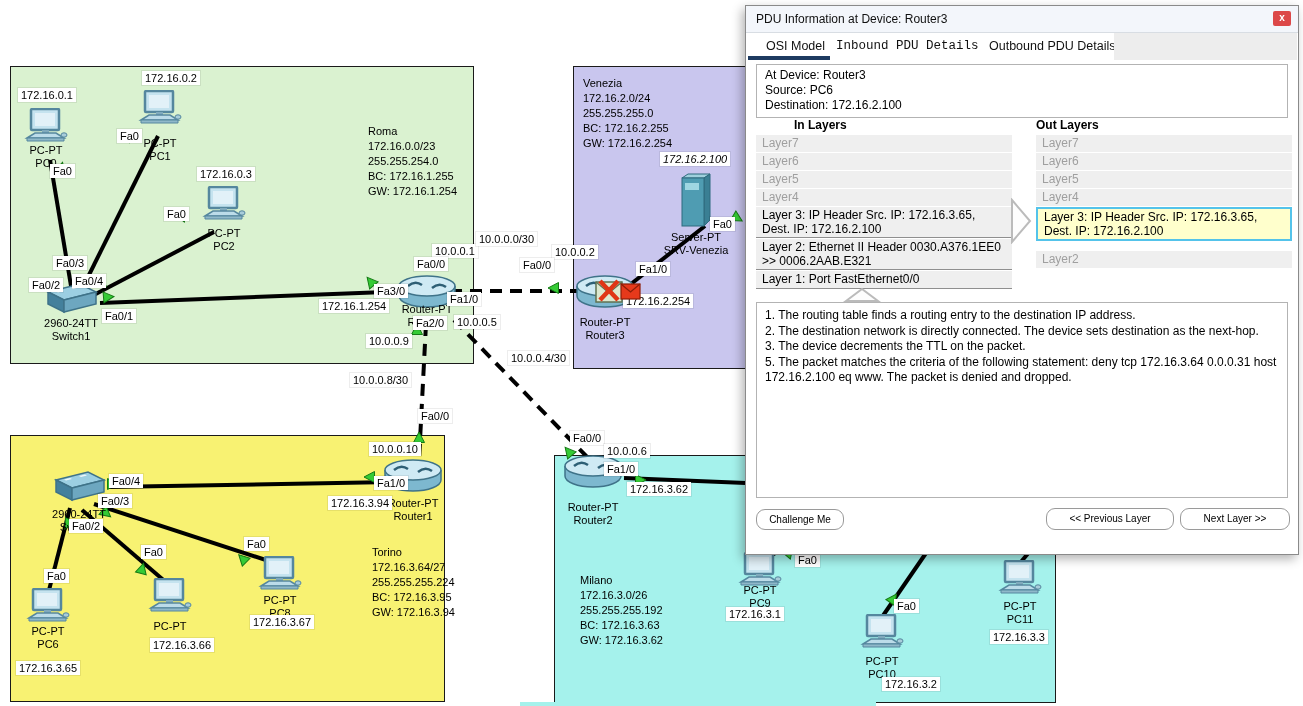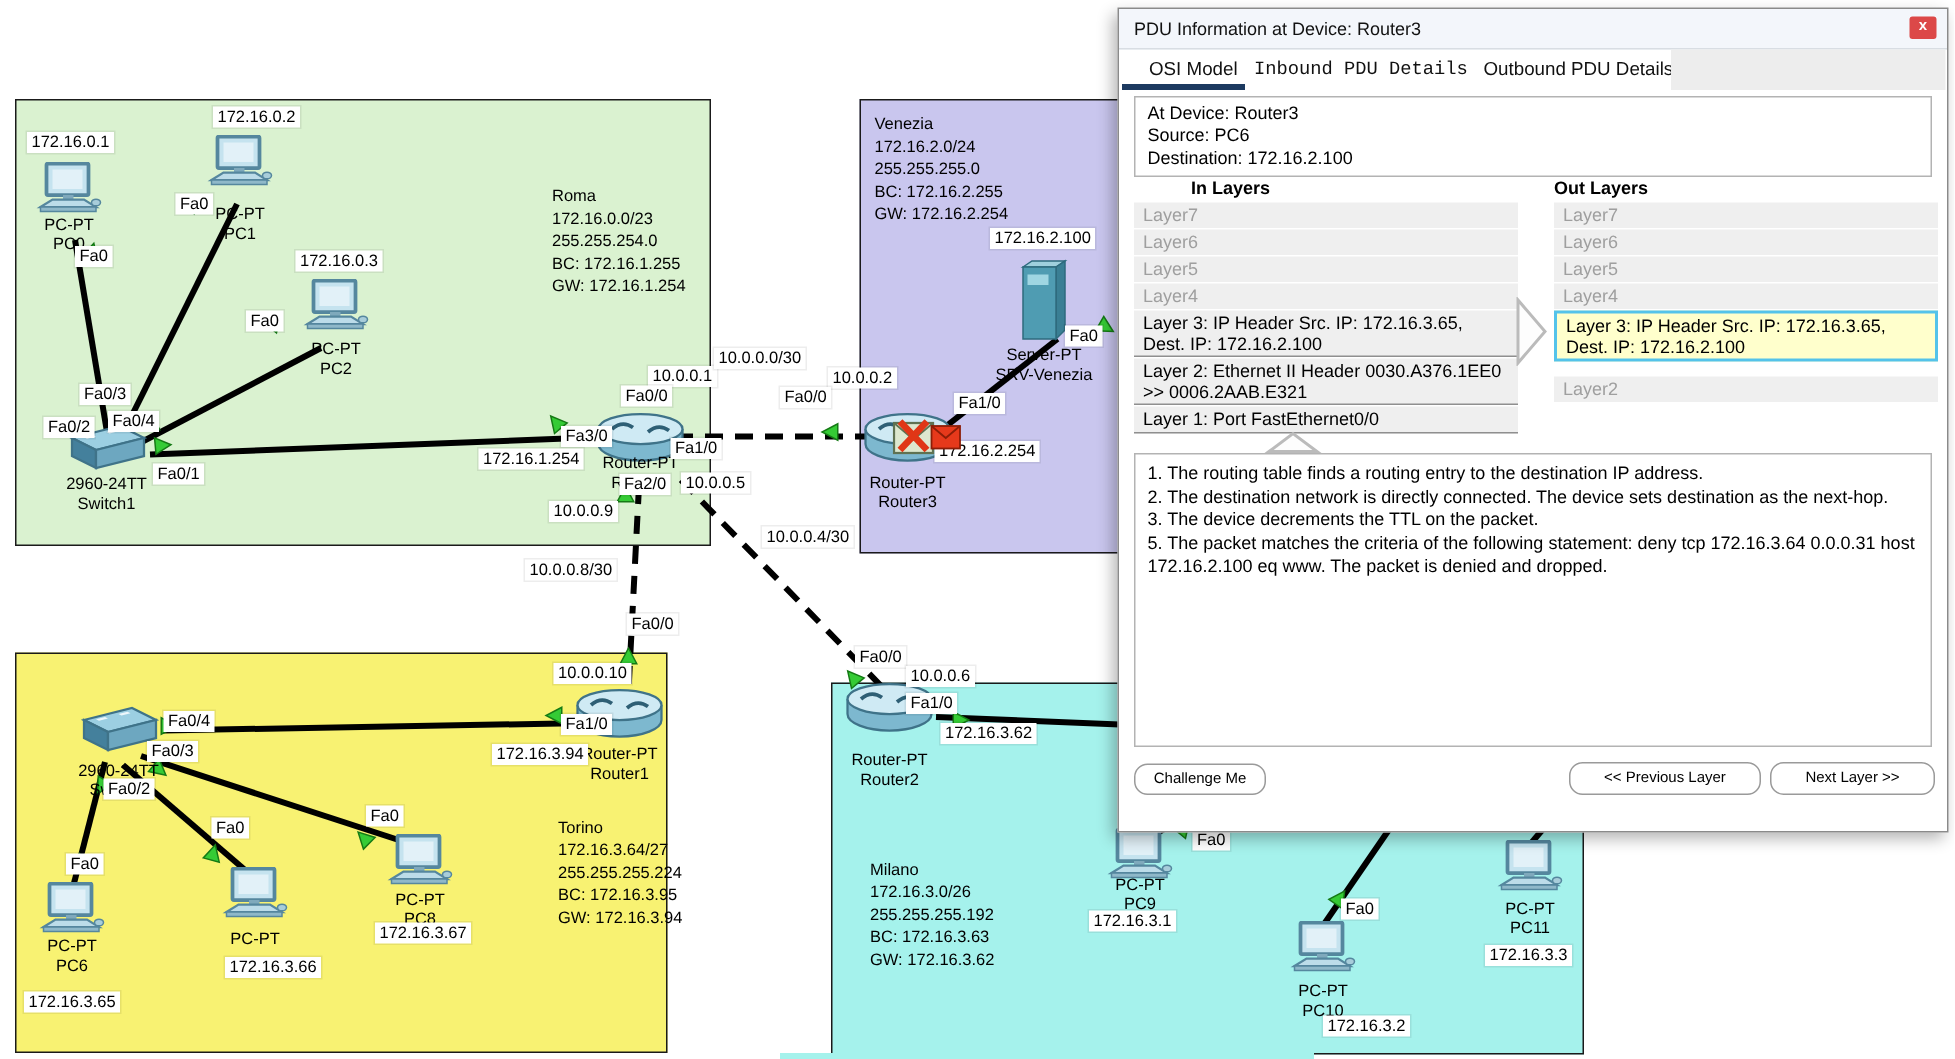--- a/index.html
+++ b/index.html
@@ -287,21 +287,21 @@
   <div class="chip" style="left:414px;top:257px;">Fa0/0</div>
   <div class="chip" style="left:374px;top:284px;">Fa3/0</div>
   <div class="chip" style="left:319px;top:299px;">172.16.1.254</div>
   <div class="chip" style="left:413px;top:316px;">Fa2/0</div>
   <div class="chip" style="left:447px;top:292px;">Fa1/0</div>
   <div class="chip" style="left:454px;top:315px;">10.0.0.5</div>
   <div class="chip" style="left:366px;top:334px;">10.0.0.9</div>
   <div class="chip" style="left:476px;top:232px;">10.0.0.0/30</div>
   <div class="chip" style="left:350px;top:373px;">10.0.0.8/30</div>
   <div class="chip" style="left:508px;top:351px;">10.0.0.4/30</div>
-  <div class="chip" style="left:660px;top:152px;">172.16.2.100</div>
+  <div class="chip" style="left:660px;top:152px;font-style:italic;">172.16.2.100</div>
   <div class="chip" style="left:710px;top:217px;">Fa0</div>
   <div class="chip" style="left:552px;top:245px;">10.0.0.2</div>
   <div class="chip" style="left:520px;top:258px;">Fa0/0</div>
   <div class="chip" style="left:636px;top:262px;">Fa1/0</div>
   <div class="chip" style="left:623px;top:294px;">172.16.2.254</div>
   <div class="chip" style="left:418px;top:409px;">Fa0/0</div>
   <div class="chip" style="left:369px;top:442px;">10.0.0.10</div>
   <div class="chip" style="left:374px;top:476px;">Fa1/0</div>
   <div class="chip" style="left:328px;top:496px;">172.16.3.94</div>
   <div class="chip" style="left:109px;top:474px;">Fa0/4</div>

